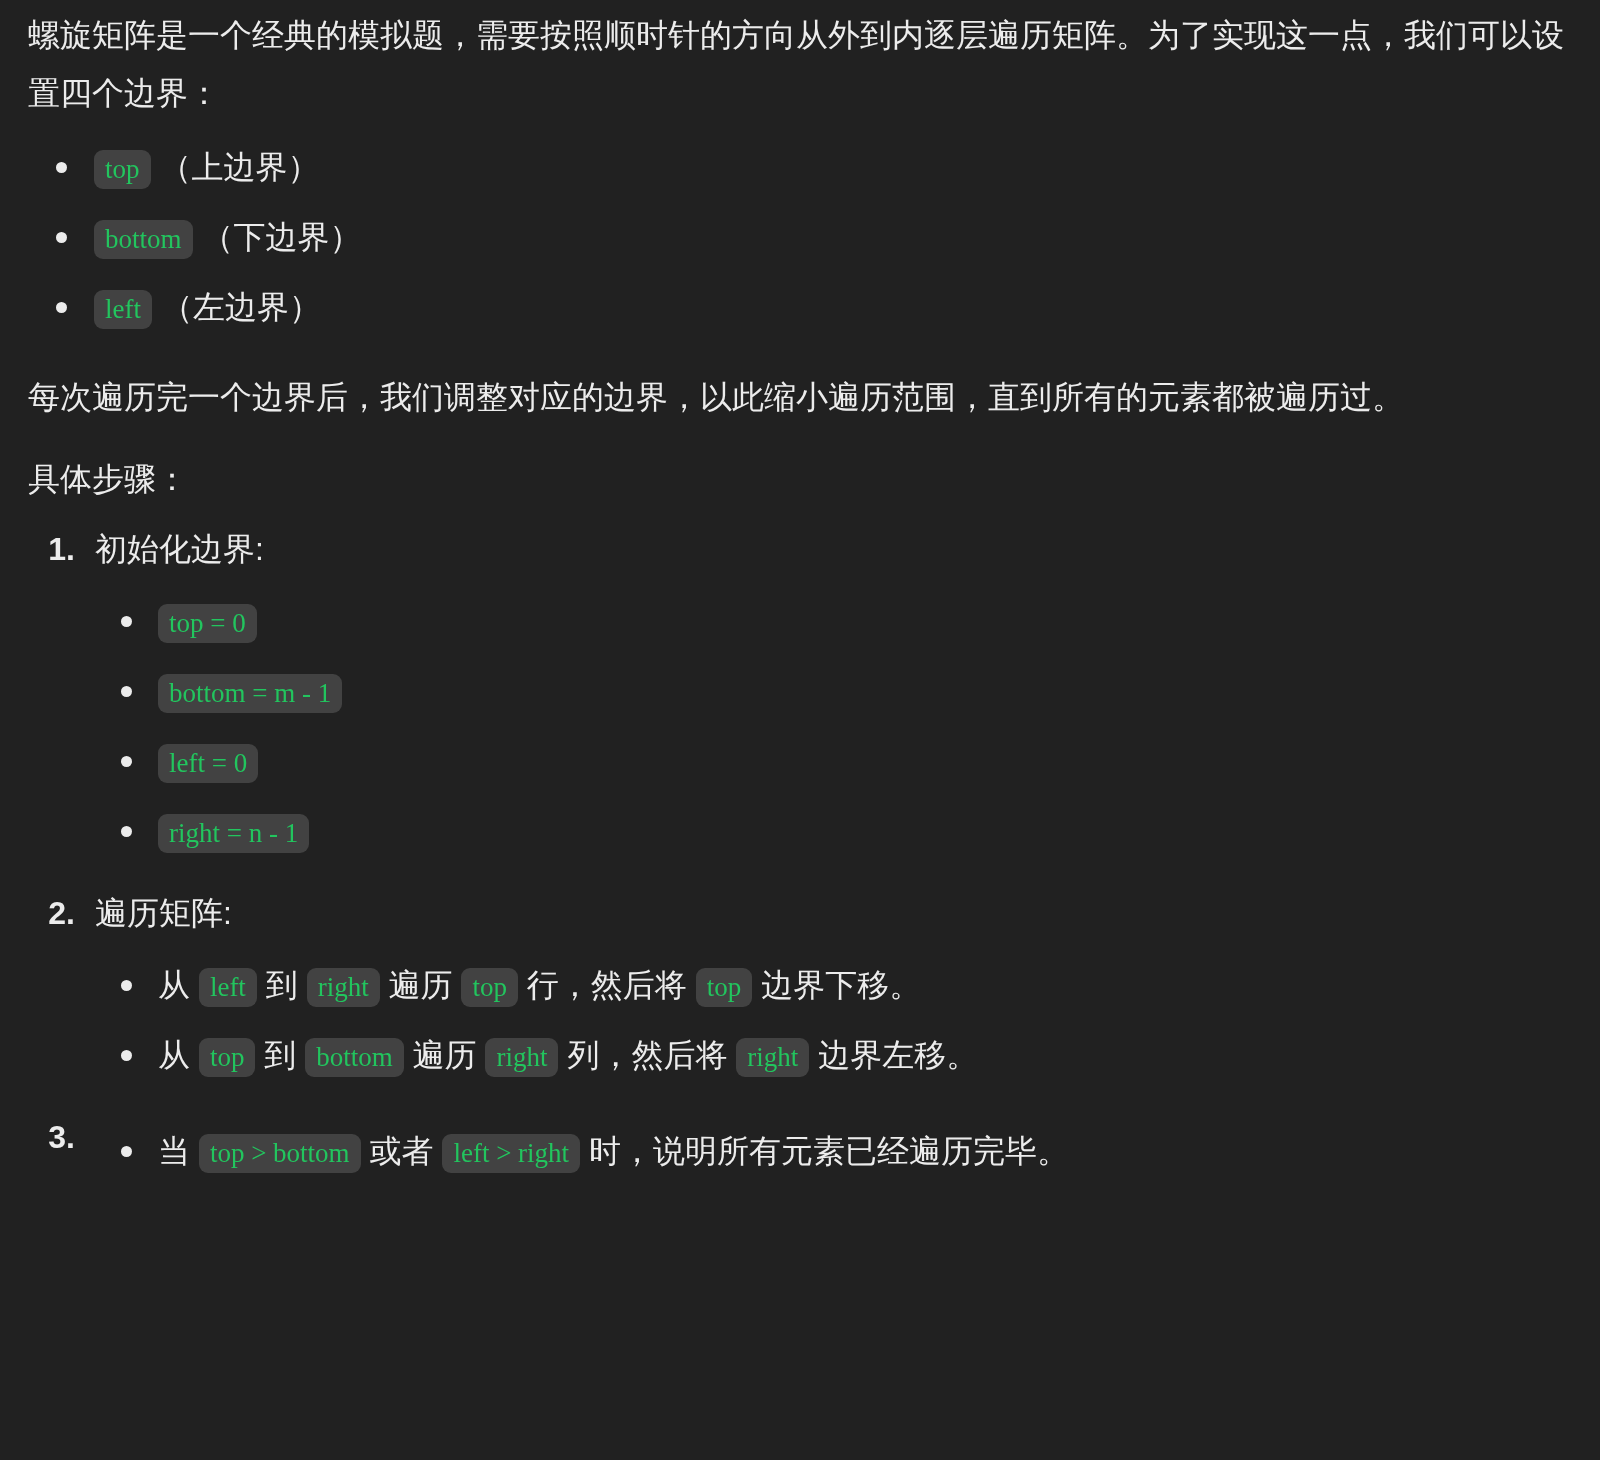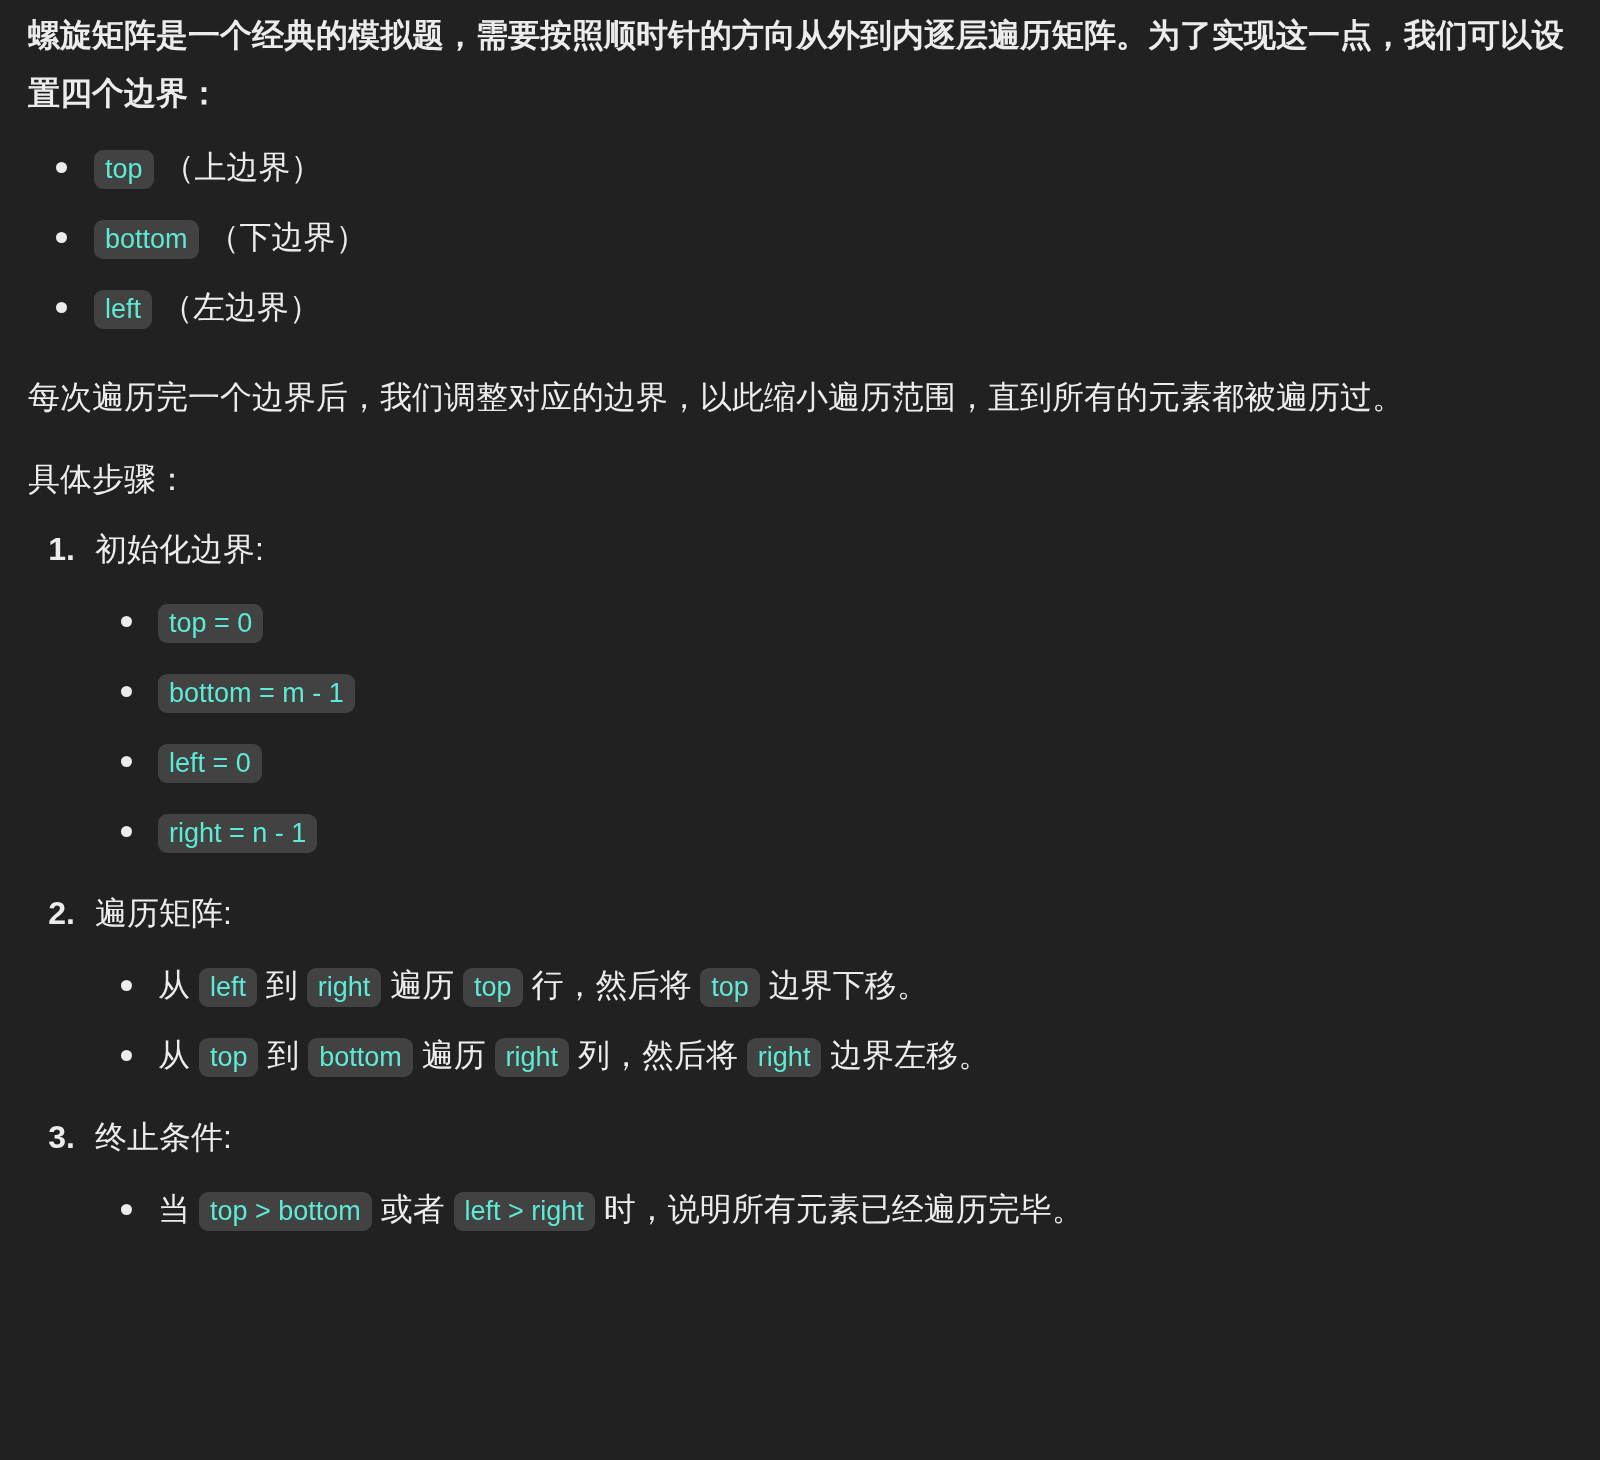--- a/index.html
+++ b/index.html
@@ -9,21 +9,21 @@
     min-height: 1460px;
     box-sizing: border-box;
     padding: 6px 28px 36px 28px;
     background: #212121;
     color: #ececec;
     font-family: "Liberation Sans", "DejaVu Sans", sans-serif;
     font-size: 32px;
     line-height: 58px;
   }
   p { margin: 0; }
-  .para-intro   { margin: 0 0 16px 0; font-weight: bold; }
+  .para-intro   { margin: 0 0 16px 0; }
   .para-adjust  { margin: 32px 0 24px 0; }
   .heading      { margin: 0 0 12px 0; font-weight: 400; }
 
   ul, ol { list-style: none; margin: 0; padding: 0; }
 
   li.row  { display: flex; margin: 12px 0; }
   .b-marker {
     flex: none;
     width: 66px;
     height: 58px;
@@ -45,25 +45,25 @@
     width: 67px;
     text-align: center;
     font-weight: 600;
   }
   .step-body { flex: 1 1 auto; min-width: 0; }
   .step-title { font-weight: 400; }
   .title-colon { font-weight: 400; }
   ul.nested { margin-top: 14px; }
 
   code.chip {
-    font-family: Liberation Sans, sans-serif;
+    font-family: Liberation Serif, serif;
     font-size: 27px;
     line-height: 33px;
     background: #424242;
-    color: #5eead4;
+    color: #22c55e;
     border-radius: 9px;
     padding: 3px 11px;
     display: inline-block;
     white-space: pre;
   }
 </style>
 </head>
 <body>
 
 <div class="page">
@@ -147,21 +147,20 @@
               </span>
             <span class="row-content"><span>从 </span><code class="chip">top</code><span> 到 </span><code class="chip">bottom</code><span> 遍历 </span><code class="chip">right</code><span> 列，然后将 </span><code class="chip">right</code><span> 边界左移。</span></span>
           </li>
         </ul>
       </div>
     </li>
 
     <li class="step">
       <span class="num">3.</span>
       <div class="step-body">
-        <div><span class="step-title">终止条件</span><span class="title-colon">:</span></div>
         <ul class="nested">
           <li class="row">
             <span class="b-marker">
                 <span class="dot"></span>
               </span>
             <span class="row-content"><span>当 </span><code class="chip">top &gt; bottom</code><span> 或者 </span><code class="chip">left &gt; right</code><span> 时，说明所有元素已经遍历完毕。</span></span>
           </li>
         </ul>
       </div>
     </li>

